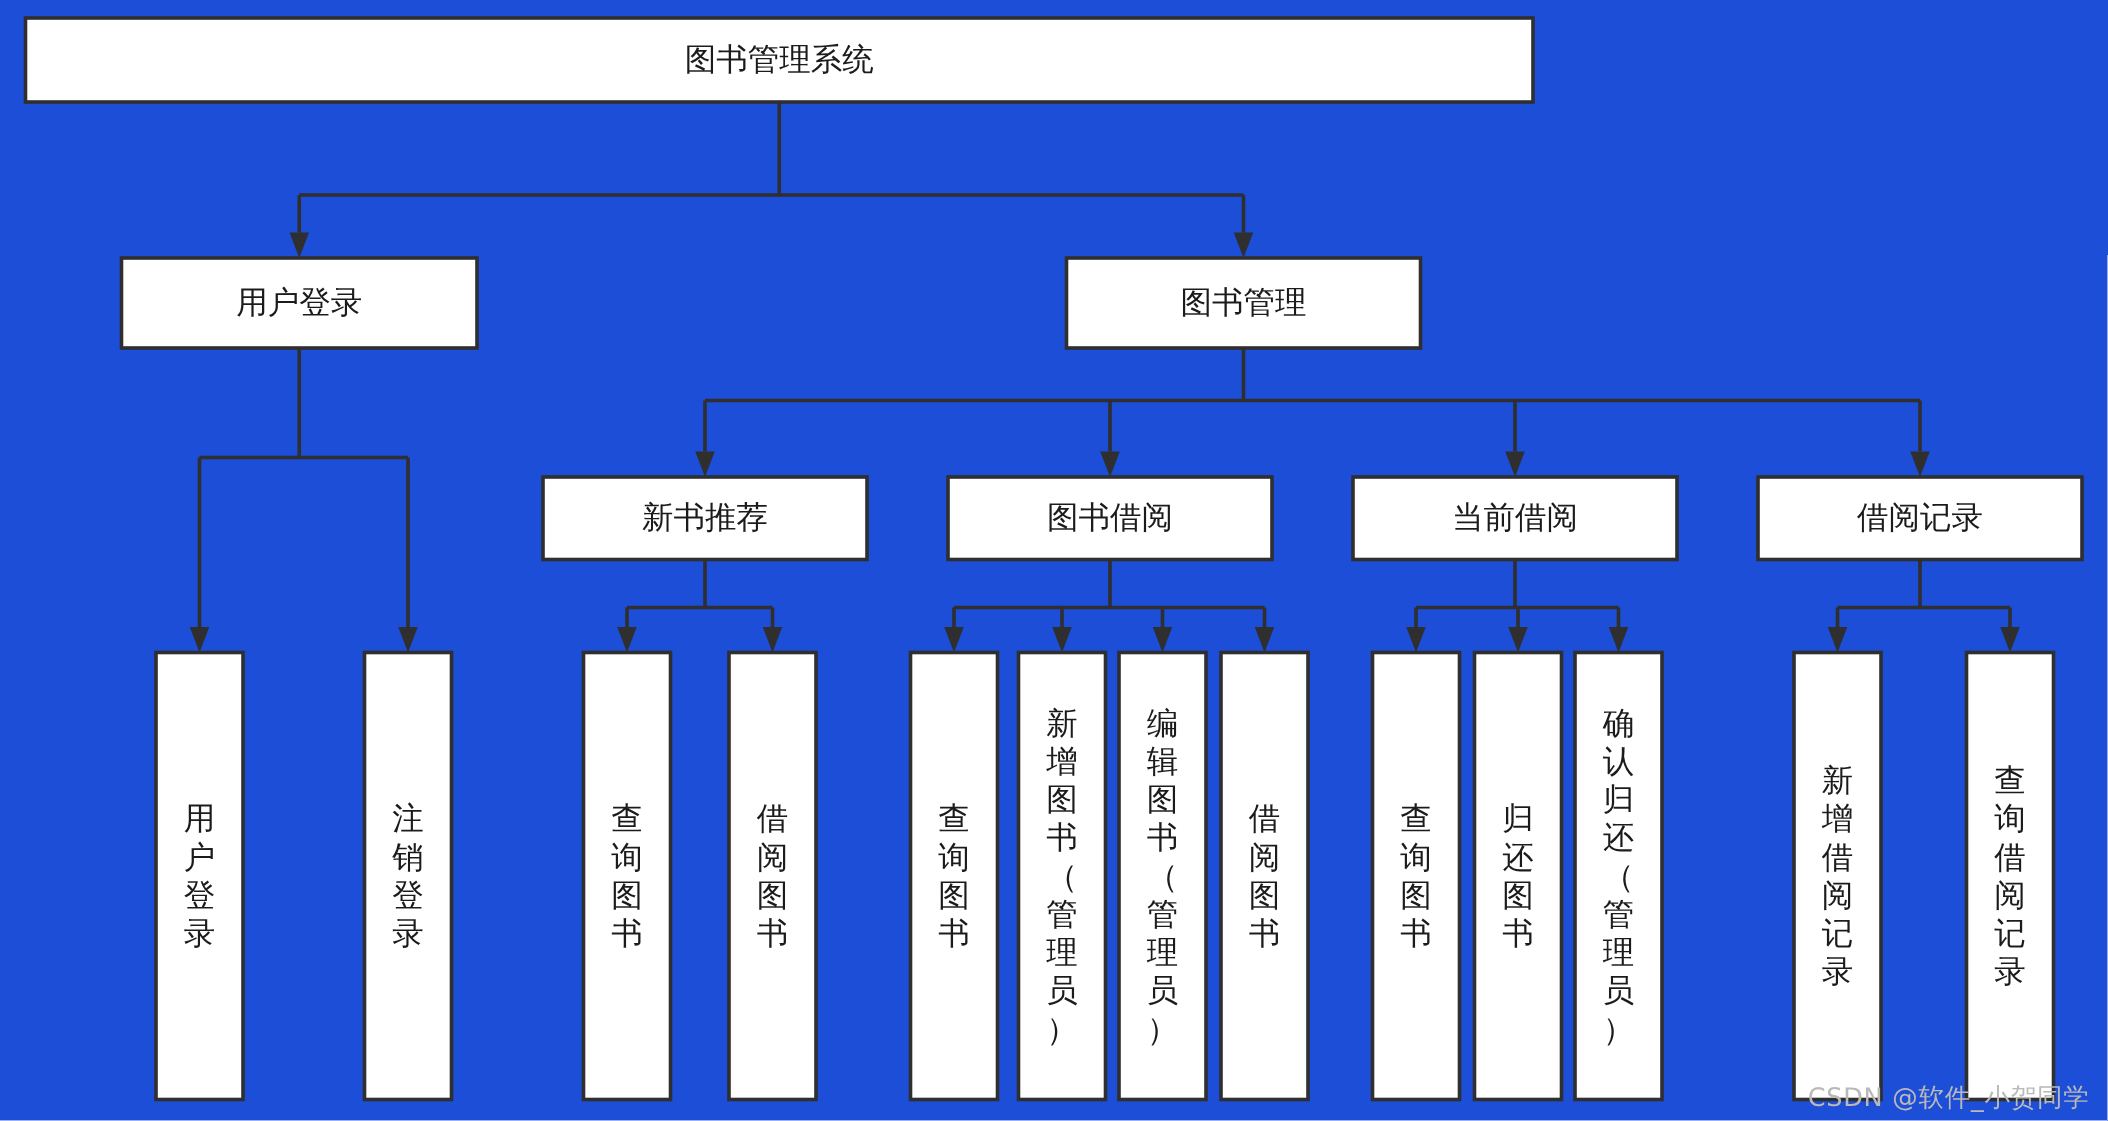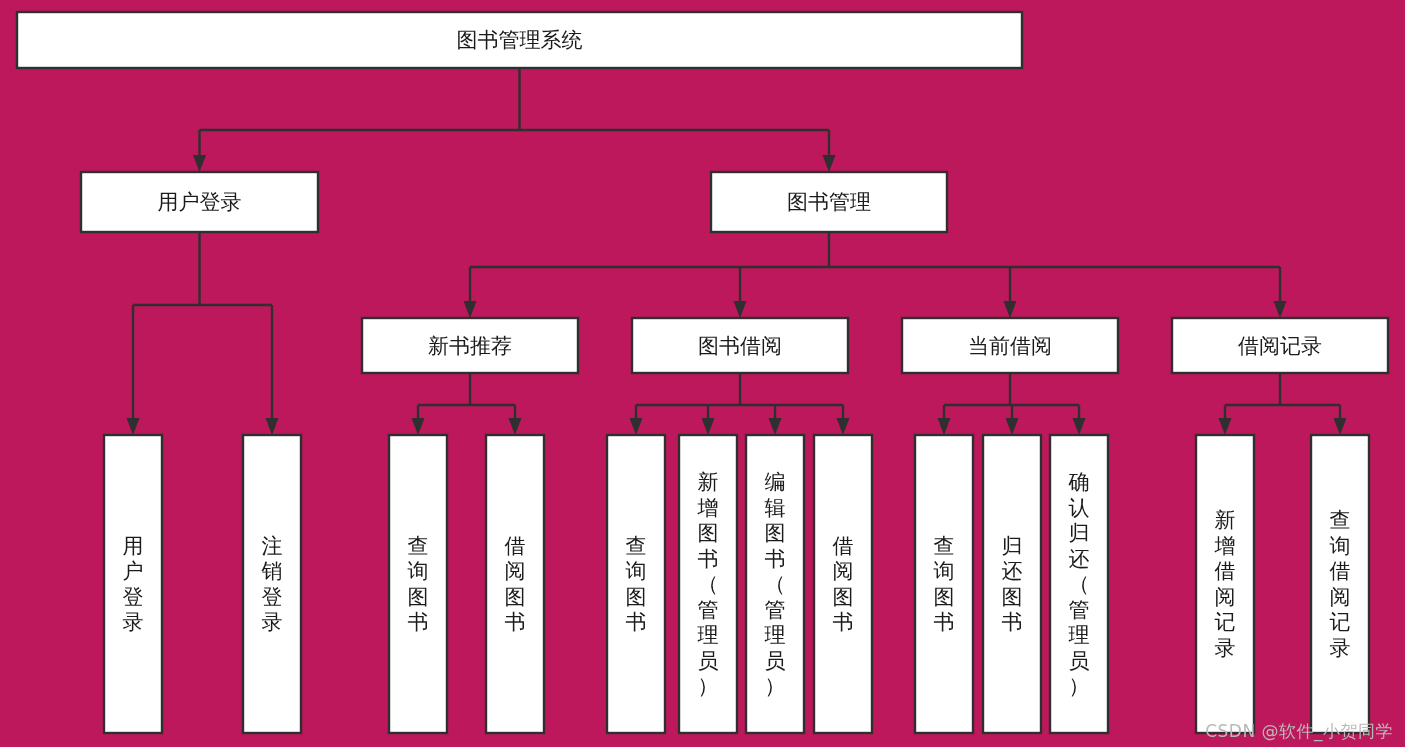--- a/index.html
+++ b/index.html
@@ -7,21 +7,21 @@
     padding: 0;
     background: #ffffff;
   }
   body {
     font-family: "DejaVu Sans", "Liberation Sans", sans-serif;
   }
   #diagram-root {
     position: relative;
     width: 1405px;
     height: 747px;
-    background: #be185d;
+    background: #1d4ed8;
     overflow: hidden;
   }
   svg#flow {
     position: absolute;
     left: 0;
     top: 0;
     width: 1405px;
     height: 747px;
   }
   .node-rect {

